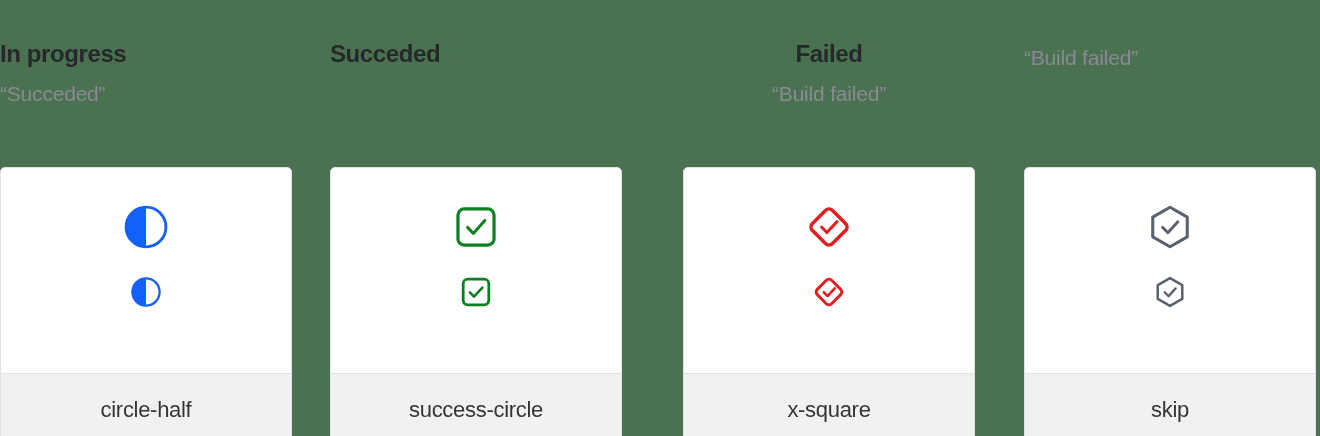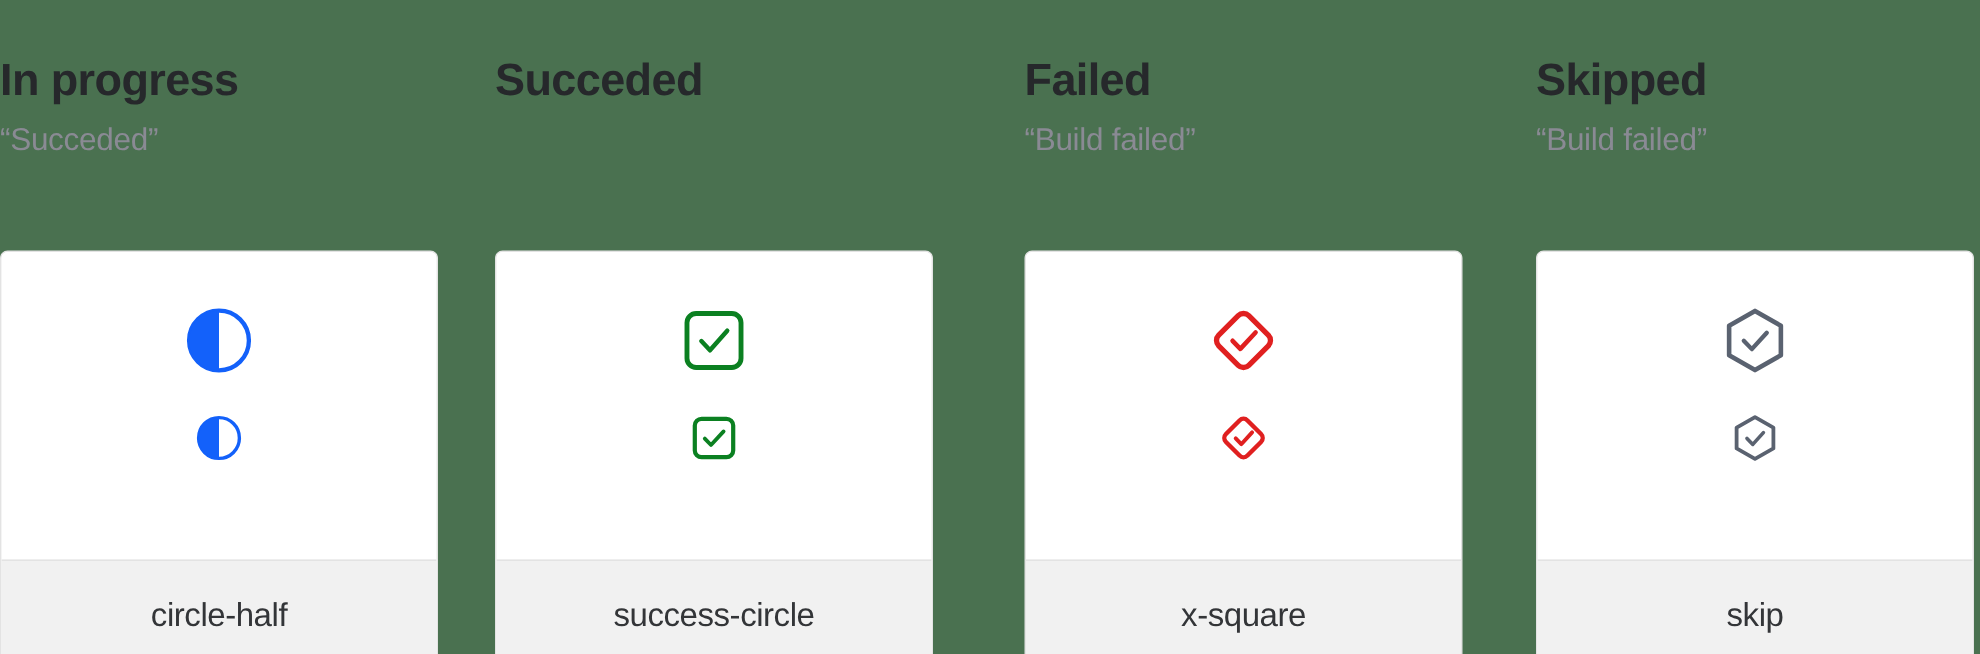--- a/index.html
+++ b/index.html
@@ -23,32 +23,32 @@
 
   .column {
     position: absolute;
     top: 0;
     width: 292px;
     height: 436px;
   }
 
   .col-0 { left: 0px; }
   .col-1 { left: 330px; }
-  .col-2 { left: 683px; }
+  .col-2 { left: 683px; text-align: center; }
   .col-3 { left: 1024px; }
 
   .col-head {
     position: absolute;
     left: 0;
     top: 36px;
     width: 292px;
   }
 
   .col-title {
-    font-size: 30px;
+    font-size: 24px;
     font-weight: 700;
     color: #26282b;
     letter-spacing: -0.4px;
     line-height: 36px;
     white-space: nowrap;
   }
 
   .col-subtitle {
     margin-top: 9px;
     font-size: 21px;
@@ -184,21 +184,20 @@
         </svg>
       </div>
       <div class="card-footer">
         <span class="card-label">x-square</span>
       </div>
     </div>
   </div>
 
   <div class="column col-3">
     <div class="col-head">
-      <div class="col-title">Skipped</div>
       <div class="col-subtitle">“Build failed”</div>
     </div>
     <div class="card">
       <div class="card-body">
         <svg class="icon-large" viewBox="0 0 24 24">
           <path d="M12 1.7 L21 6.85 L21 17.15 L12 22.3 L3 17.15 L3 6.85 Z" fill="#ffffff" stroke="#5a6270" stroke-width="1.6" stroke-linejoin="round"></path>
           <path d="M8.1 12.1 L10.9 15.0 L16.1 9.3" fill="none" stroke="#5a6270" stroke-width="1.5" stroke-linecap="round" stroke-linejoin="round"></path>
         </svg>
         <svg class="icon-small" viewBox="0 0 24 24">
           <path d="M12 1.6 L21.2 6.8 L21.2 17.2 L12 22.4 L2.8 17.2 L2.8 6.8 Z" fill="#ffffff" stroke="#5a6270" stroke-width="1.9" stroke-linejoin="round"></path>

